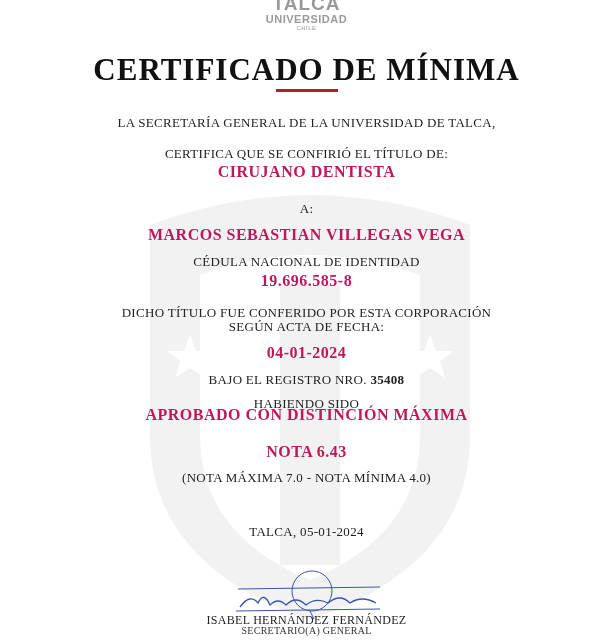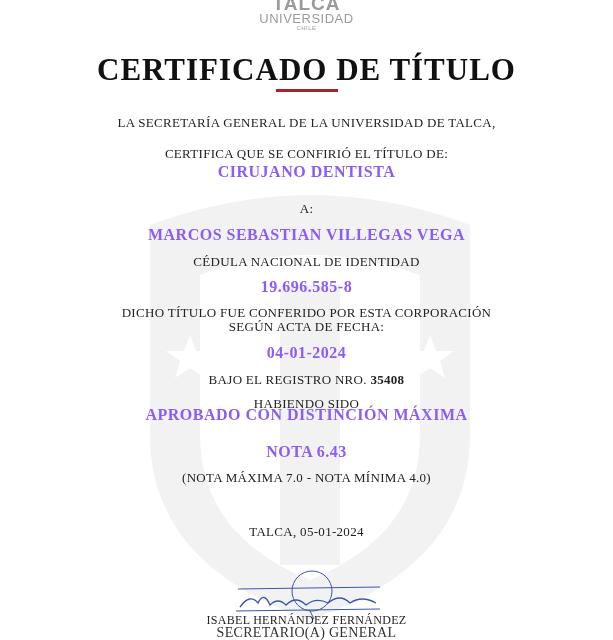--- a/index.html
+++ b/index.html
@@ -2,60 +2,60 @@
 <html><head>
 <meta charset="utf-8">
 <style>
   html, body { margin:0; padding:0; background:#ffffff; }
   body { width:613px; height:640px; position:relative; overflow:hidden;
          font-family:"Liberation Serif","DejaVu Serif",serif; color:#1a1a1a; }
   .watermark { position:absolute; left:130px; top:185px; width:360px; height:440px; opacity:0.06; z-index:0; }
   .content { position:absolute; left:0; top:0; width:613px; z-index:1; text-align:center; }
   .logo { position:absolute; left:0; width:613px; top:-6px; text-align:center; color:#9a9a9a; font-family:"Liberation Sans","DejaVu Sans",sans-serif; }
   .logo .l1 { font-size:19px; font-weight:bold; letter-spacing:1px; line-height:20px; }
-  .logo .l2 { font-size:13px; font-weight:normal; letter-spacing:0.5px; line-height:10px; }
+  .logo .l2 { font-size:11px; font-weight:bold; letter-spacing:0.5px; line-height:10px; }
   .logo .l3 { font-size:6px; letter-spacing:0.5px; line-height:8px; }
   .title { position:absolute; top:52px; left:0; width:613px; font-size:31px; font-weight:bold; letter-spacing:1px; color:#111; }
   .rule { position:absolute; top:89px; left:276px; width:62px; height:3px; background:#a4262c; }
   .t { position:absolute; left:0; width:613px; text-transform:uppercase; }
   .sm { font-size:13px; letter-spacing:0.3px; color:#222; line-height:15px; }
-  .md { font-size:16px; font-weight:bold; letter-spacing:0.5px; color:#8b5cf6; }
+  .md { font-size:16px; font-weight:bold; letter-spacing:0.5px; color:#be185d; }
   .sig-name { font-size:12px; color:#222; letter-spacing:0.3px; }
-  .sig-role { font-size:14px; color:#333; letter-spacing:0.3px;font-family:Liberation Serif, serif; }
+  .sig-role { font-size:10px; color:#333; letter-spacing:0.3px;font-family:Liberation Serif, serif; }
   .signature { position:absolute; left:230px; top:563px; width:160px; height:56px; }
 </style>
 </head>
 <body>
 
 <svg class="watermark" viewBox="0 0 360 440">
   <path d="M20 40 Q180 -20 340 40 L340 250 Q340 380 180 435 Q20 380 20 250 Z" fill="#333"></path>
   <path d="M70 90 Q180 50 290 90 L290 250 Q290 350 180 395 Q70 350 70 250 Z" fill="#fff"></path>
   <path d="M150 100 L210 100 L210 380 L150 380 Z" fill="#333"></path>
   <polygon points="60,150 66,166 84,166 70,176 75,193 60,183 45,193 50,176 36,166 54,166" fill="#fff"></polygon>
   <polygon points="300,150 306,166 324,166 310,176 315,193 300,183 285,193 290,176 276,166 294,166" fill="#fff"></polygon>
 </svg>
 
 <div class="content">
   <div class="logo">
     <div class="l1">TALCA</div>
     <div class="l2">UNIVERSIDAD</div>
     <div class="l3">CHILE</div>
   </div>
 
-  <div class="title">CERTIFICADO DE TÍTULO</div>
+  <div class="title">CERTIFICADO DE MÍNIMA</div>
   <div class="rule"></div>
 
   <div class="t sm" style="top:115px">LA SECRETARÍA GENERAL DE LA UNIVERSIDAD DE TALCA,</div>
   <div class="t sm" style="top:146px">CERTIFICA QUE SE CONFIRIÓ EL TÍTULO DE:</div>
 
   <div class="t md" style="top:163px">CIRUJANO DENTISTA</div>
   <div class="t sm" style="top:201px">A:</div>
   <div class="t md" style="top:226px">MARCOS SEBASTIAN VILLEGAS VEGA</div>
   <div class="t sm" style="top:254px">CÉDULA NACIONAL DE IDENTIDAD</div>
-  <div class="t md" style="top:278px">19.696.585-8</div>
+  <div class="t md" style="top:272px">19.696.585-8</div>
 
   <div class="t sm" style="top:305px">DICHO TÍTULO FUE CONFERIDO POR ESTA CORPORACIÓN</div>
   <div class="t sm" style="top:319px">SEGÚN ACTA DE FECHA:</div>
   <div class="t md" style="top:344px">04-01-2024</div>
 
   <div class="t sm" style="top:372px">
     <span>BAJO EL REGISTRO NRO.</span>
     <b>35408</b>
   </div>
   <div class="t sm" style="top:396px">HABIENDO SIDO</div>

